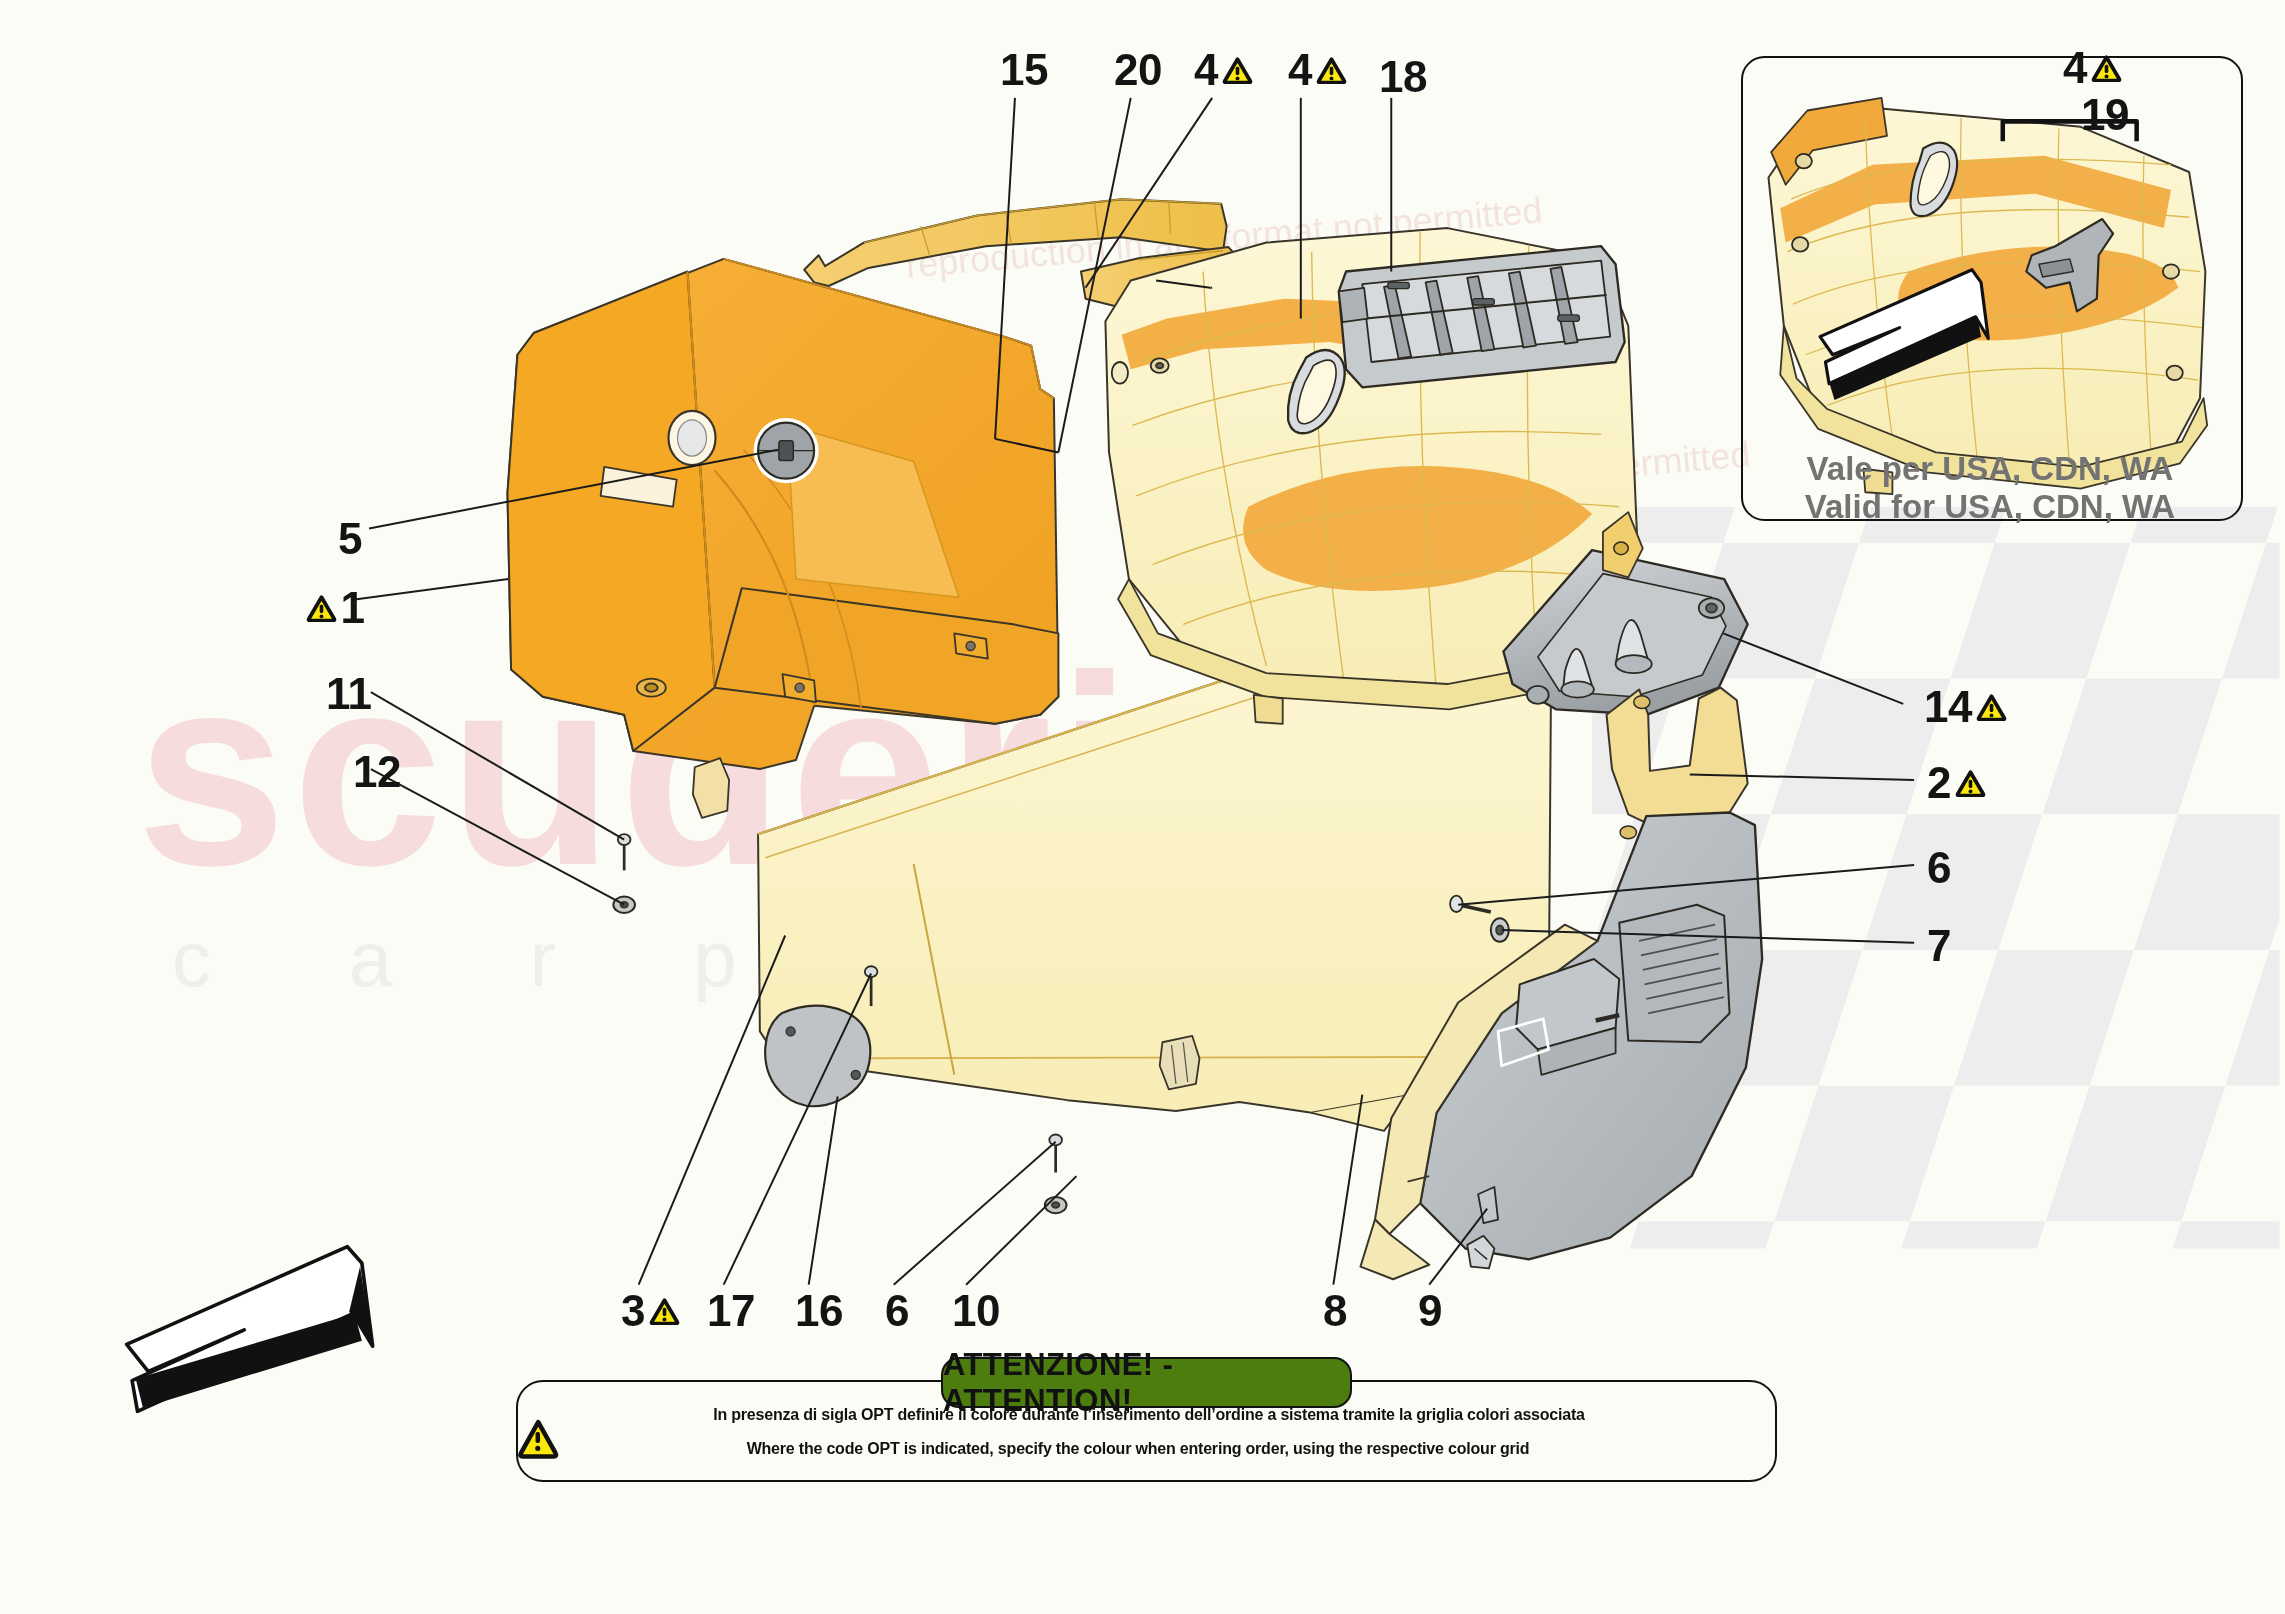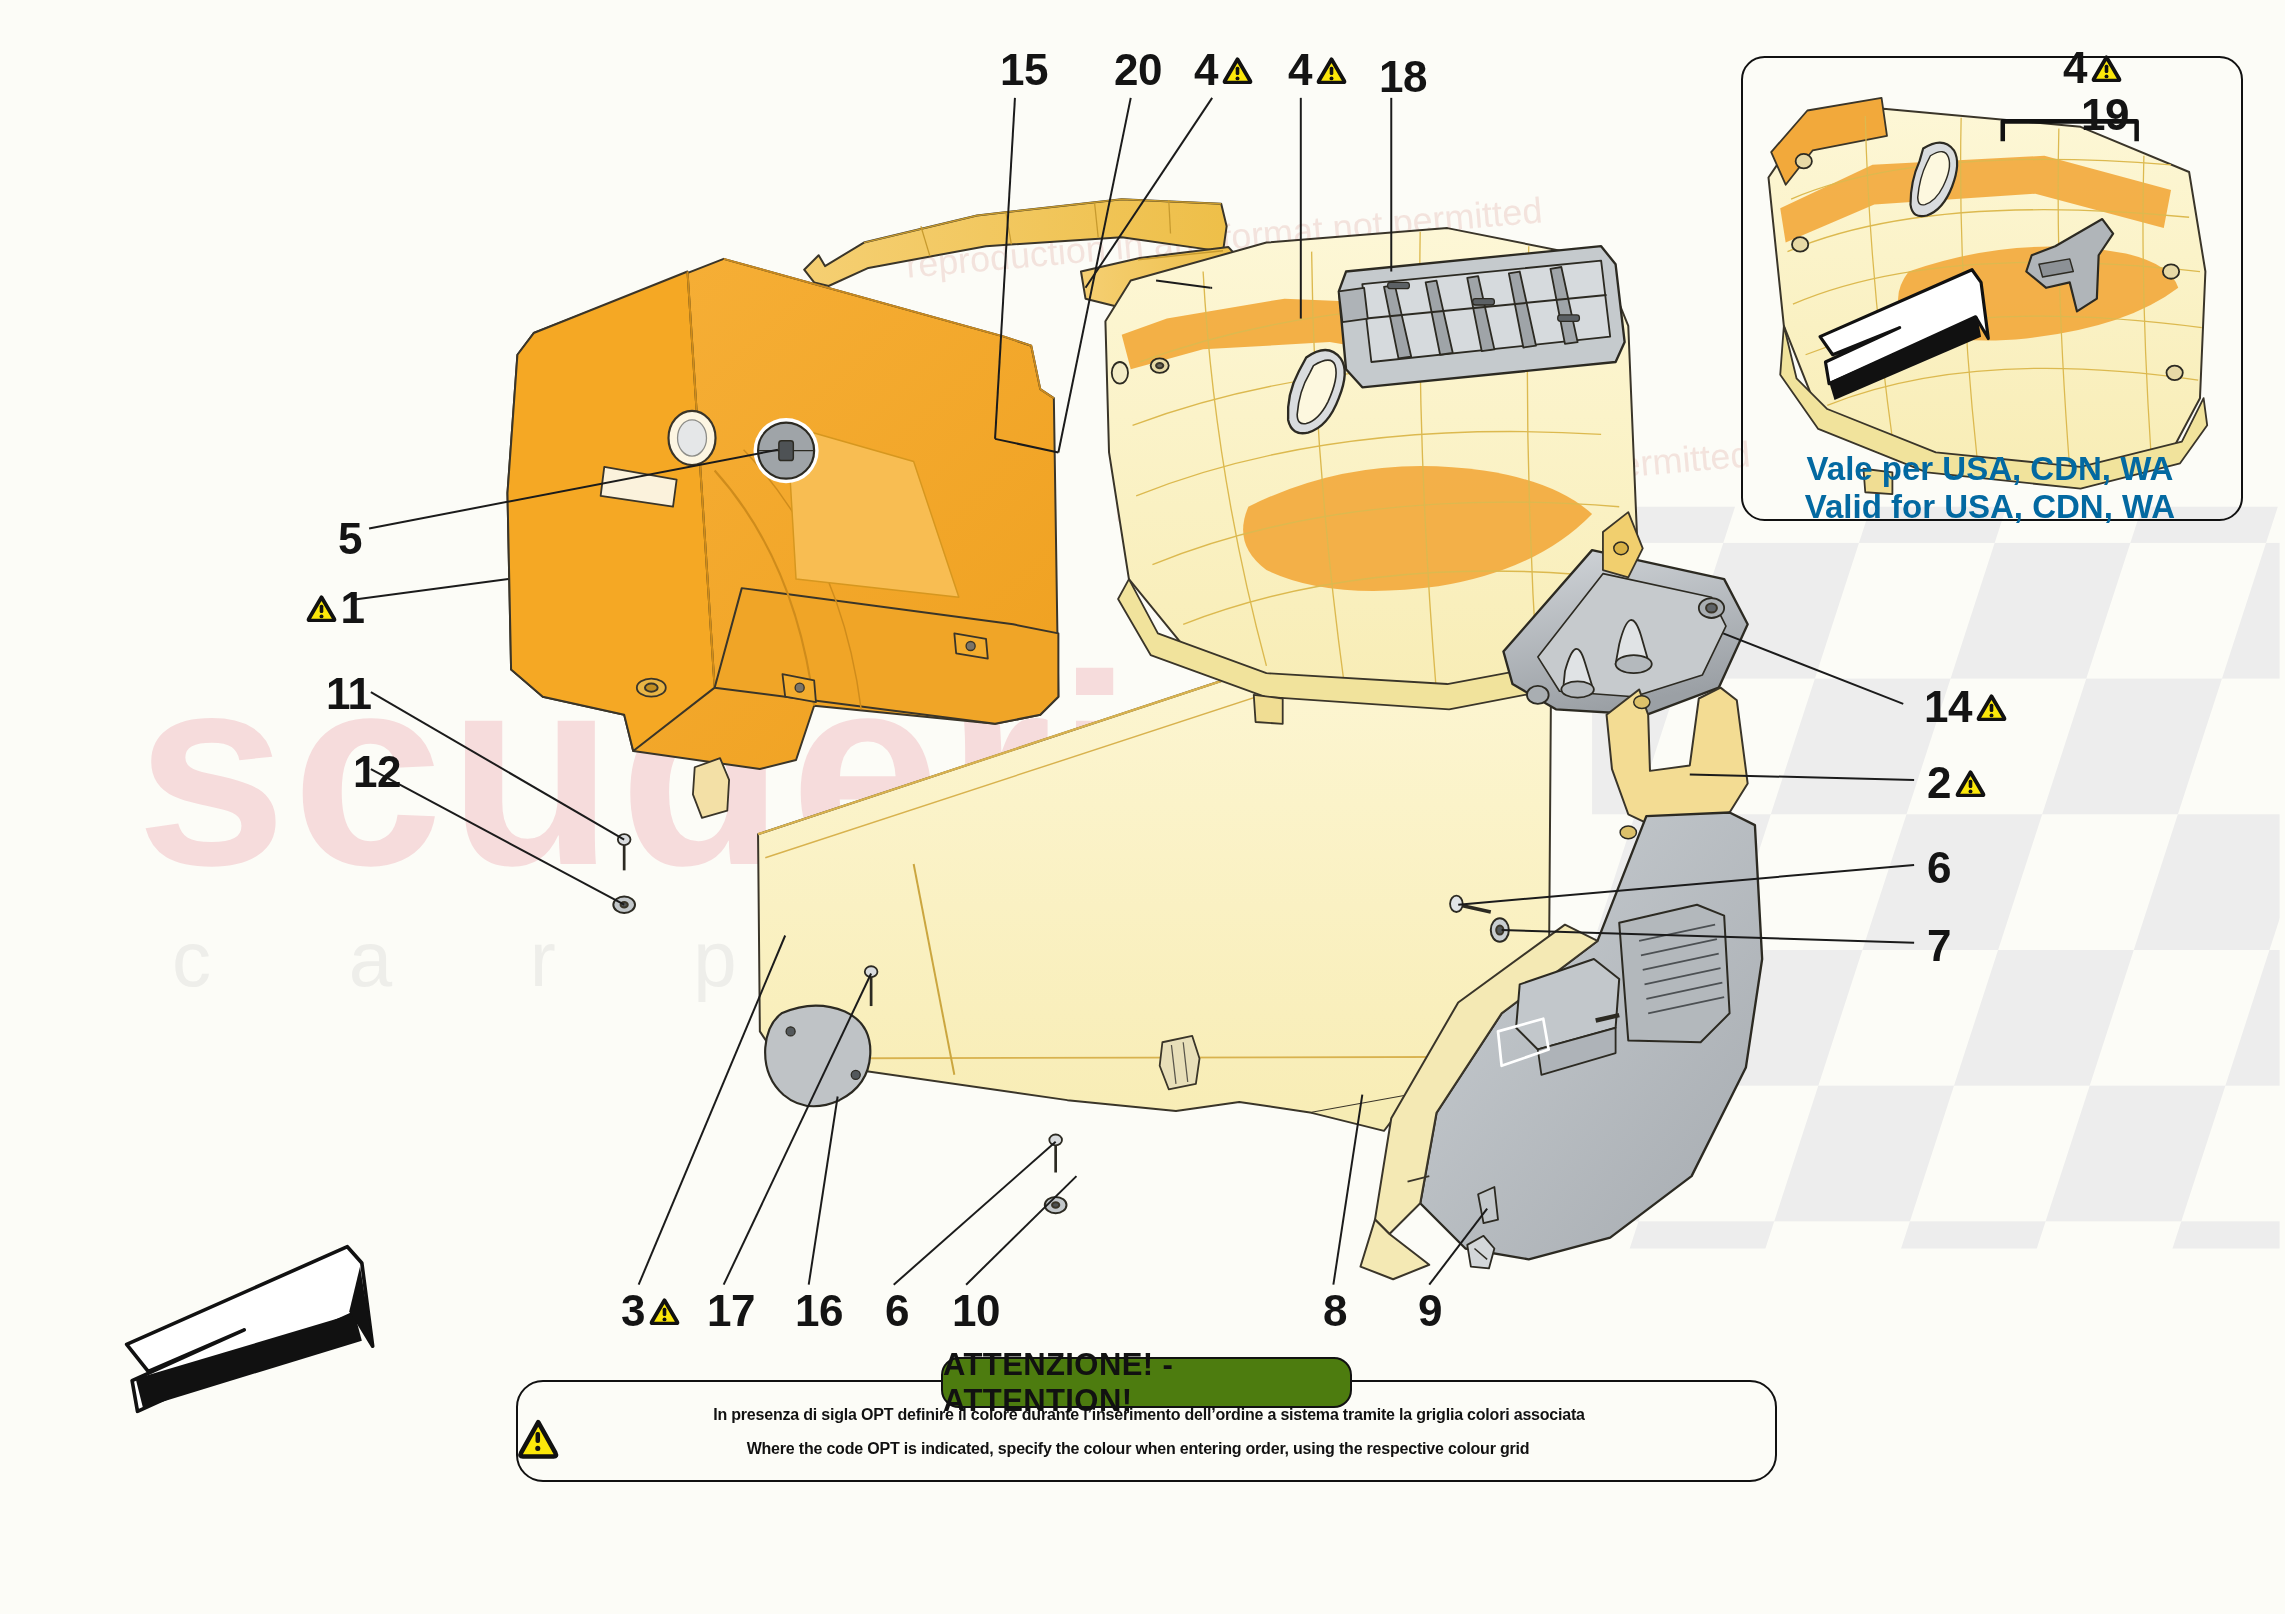--- a/index.html
+++ b/index.html
@@ -26,21 +26,21 @@
     position:absolute;
     border:2.7px solid #111;
     border-radius:23.5px;
     background:transparent;
   }
   .inset-cap{
     position:absolute;
     text-align:center;
     font-weight:bold;
     font-size:33px;
-    color:#0369a1;
+    color:#737373;
     line-height:1.18;
     white-space:nowrap;
   }
   .attn-box{
     position:absolute;
     border:2.7px solid #111;
     border-radius:27px;
     background:transparent;
   }
   .attn-pill{

